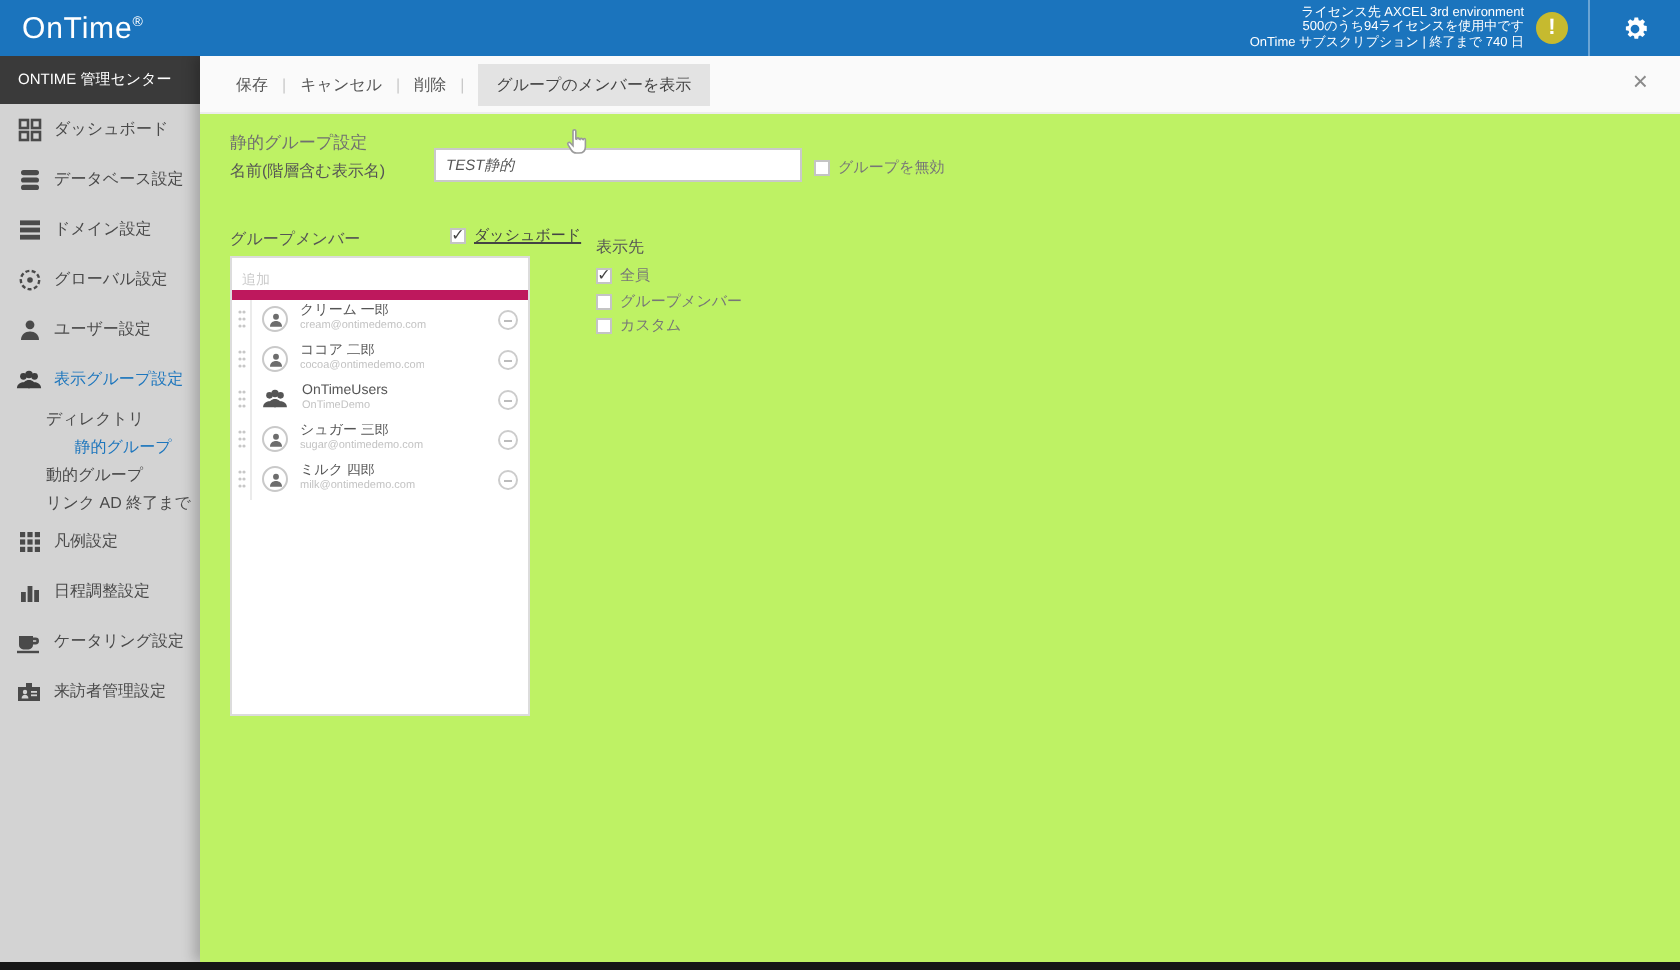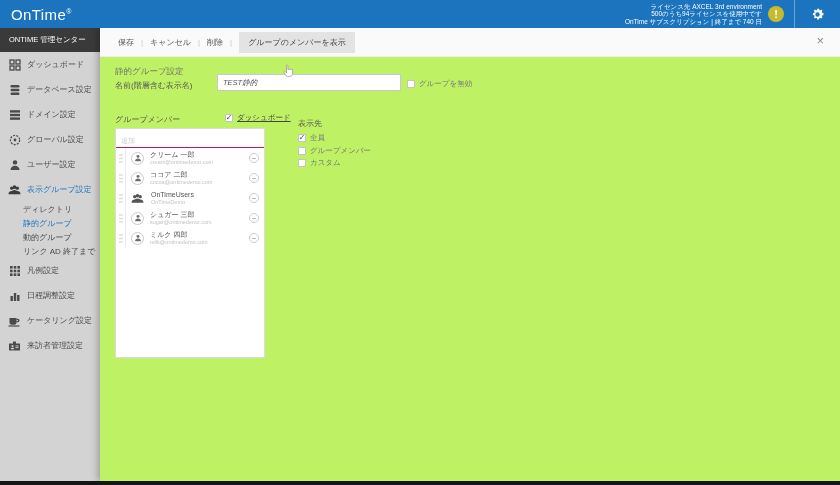--- a/index.html
+++ b/index.html
@@ -25,21 +25,21 @@
     padding-left:9px; z-index:10; }
   .sidebar { position:absolute; left:0; top:52px; width:100px; height:429px;
     background:#d3d3d3; z-index:5; }
   .nav-item { height:25px; display:flex; align-items:center; padding-left:8px;
     color:#4a4a4a; font-size:8px; cursor:default; }
   .nav-item .nicon { width:13px; height:13px; margin-right:6px; flex:none;
     display:flex; align-items:center; justify-content:center; }
   .nav-item.active { color:#1d76bd; }
   .nav-sub { height:14px; display:flex; align-items:center; padding-left:23px;
     color:#4a4a4a; font-size:8px; }
-  .nav-sub.active { color:#1d76bd; }
+  .nav-sub.active { color:#1d76bd;justify-content:center; }
 
   
   .content { position:absolute; left:100px; top:28px; width:740px; height:453px;
     background:#bef264; z-index:20; box-shadow:-3px 0 6px rgba(0,0,0,.22); }
   .toolbar { position:relative; height:29px; background:#fafafa;
     border-bottom:1px solid #ededed; display:flex; align-items:center; padding-left:18px; }
   .tb-link { font-size:8px; color:#555; cursor:pointer; }
   .tb-sep { font-size:8px; color:#c9c9c9; margin:0 7px; }
   .tb-btn { font-size:8px; color:#444; background:#e3e3e3; padding:5px 9px; cursor:pointer; }
   .close-x { position:absolute; right:16px; top:5px; font-size:13px; color:#8a8a8a; cursor:pointer; }
@@ -57,23 +57,23 @@
   .chk.checked .mark { display:block; }
   .disable-row { position:absolute; left:291px; top:51px; display:flex; align-items:center;margin-left:16px; }
   .disable-row span.lbl { font-size:7.5px; color:#777; margin-left:4px; }
 
   .members-label { position:absolute; left:15px; top:86px; font-size:8px; color:#555; }
   .sort-row { position:absolute; left:125px; top:85px; display:flex; align-items:center; cursor:pointer; }
   .sort-row span.lbl { font-size:7.5px; color:#444; margin-left:4px; text-decoration:underline; }
 
   .member-box { position:absolute; left:15px; top:100px; width:150px; height:230px;
     border:1px solid #dcdcdc; background:#fff; }
-  .add-input { width:100%; height:14px; border:none; border-bottom:1px solid #be185d;
+  .add-input { width:100%; height:14px; border:none; border-bottom:5px solid #be185d;
     font-size:7px; color:#555; padding:0 5px; outline:none;
-    font-family:Liberation Sans, sans-serif; }
+    font-family:Liberation Serif, serif; }
   .add-input::placeholder { color:#ccc; }
   .mrow { height:20px; display:flex; align-items:center; }
   .drag { width:10px; height:20px; display:flex; align-items:center; justify-content:center;
     border-right:1px solid #ebebeb; cursor:grab; flex:none; }
   .avatar { width:13px; height:13px; border-radius:50%; border:1px solid #c9c9c9;
     margin-left:5px; display:flex; align-items:center; justify-content:center; flex:none; }
   .avatar.grp { border:none; width:15px; height:15px; margin-left:4px; }
   .mtext { margin-left:6px; overflow:hidden; }
   .mname { font-size:7px; color:#555; line-height:8px; white-space:nowrap; }
   .memail { font-size:5.5px; color:#c3c3c3; line-height:7px; white-space:nowrap; }

